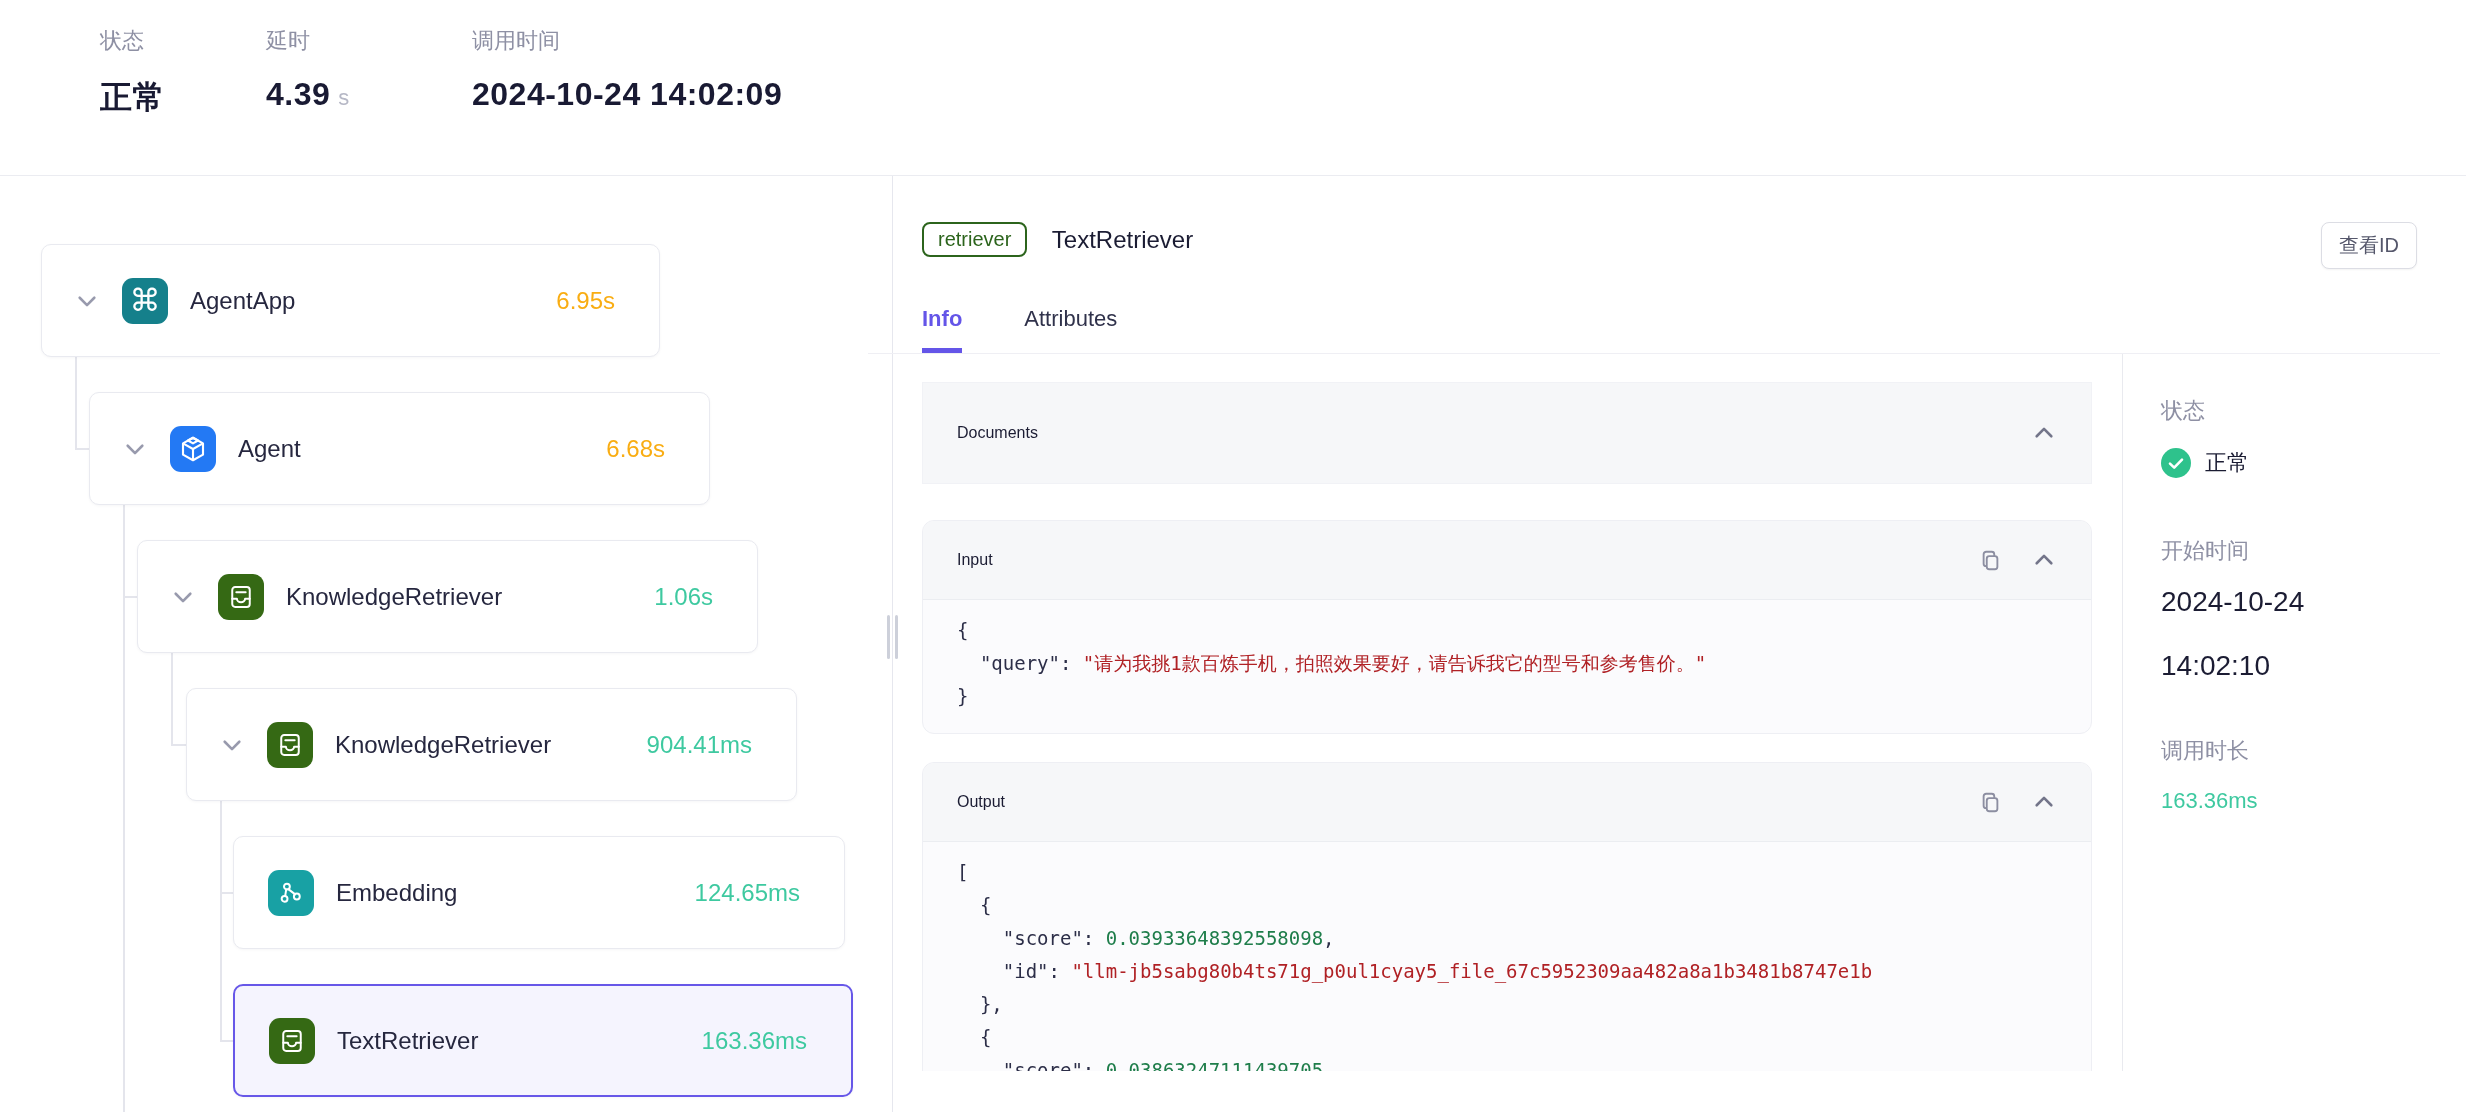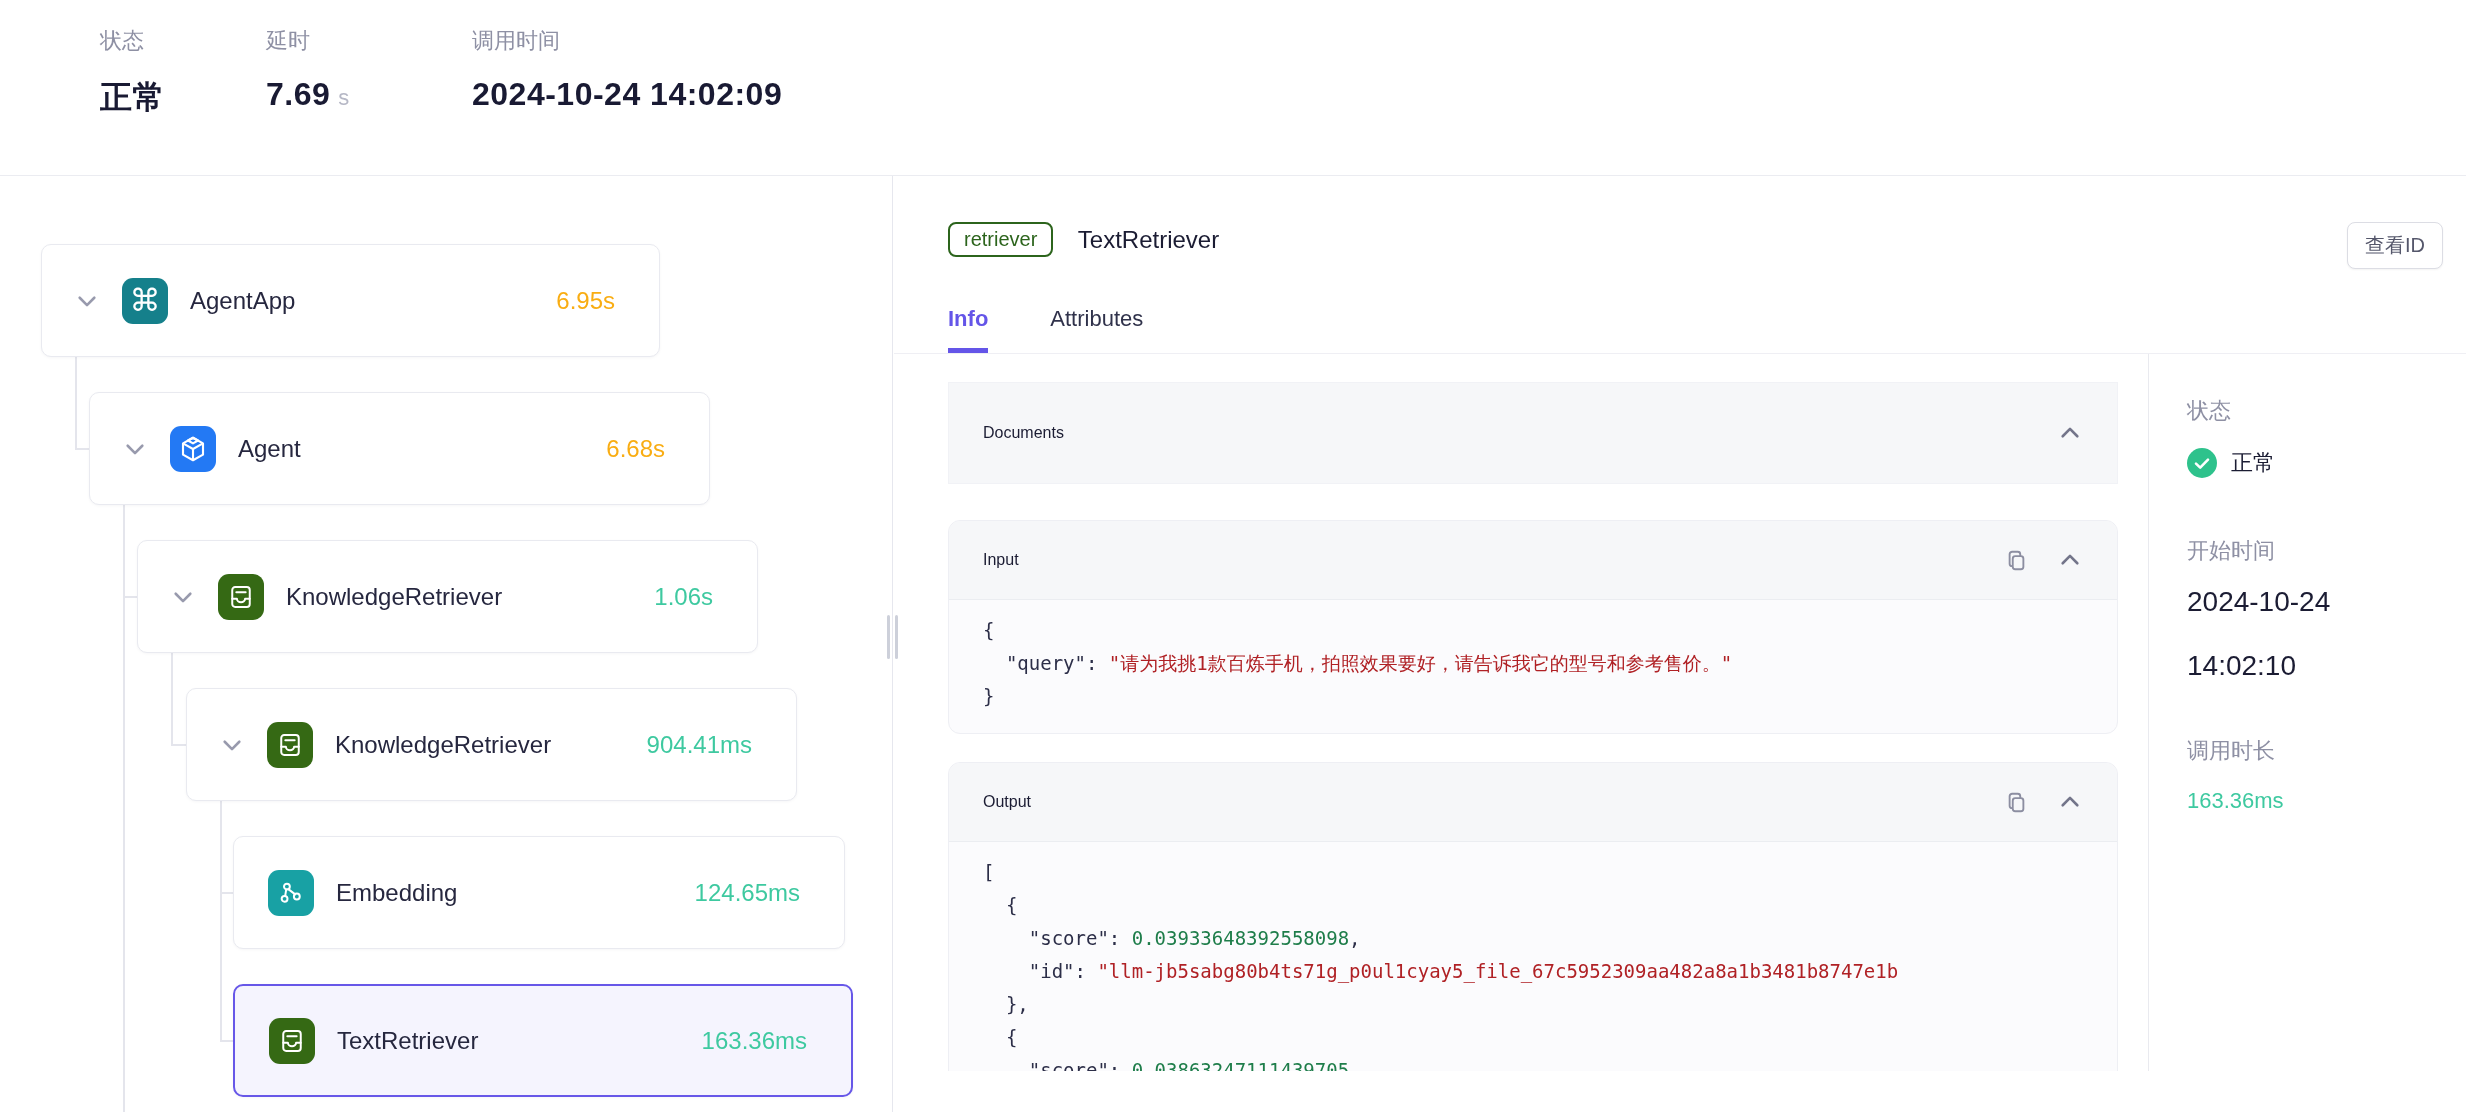--- a/index.html
+++ b/index.html
@@ -33,21 +33,21 @@
   .bg-green{background:#356914}.bg-cyan{background:#18a1a4}
   .cmd-glyph{color:#fff;font-size:31px;line-height:1;font-weight:400;}
   .nname{margin-left:22px;font-size:24px;color:#26273f;font-weight:500;white-space:nowrap;}
   .ndur{margin-left:auto;margin-right:44px;font-size:24px;font-weight:500;white-space:nowrap;}
   .dur-amber{color:#f9ad13}.dur-green{color:#3ec9a0}
   .resize-handle{position:absolute;left:884px;top:615px;width:16px;height:44px;z-index:2;
         display:flex;gap:5px;align-items:stretch;justify-content:center;cursor:col-resize;}
   .resize-handle i{width:3px;background:#cdd0da;border-radius:2px;}
 
   
-  .detail{position:absolute;left:894px;top:176px;width:1572px;height:936px;overflow:hidden;}
+  .detail{position:absolute;left:868px;top:176px;width:1572px;height:936px;overflow:hidden;}
   .dhead{position:relative;padding:46px 0 0 54px;height:56px;}
   .badge{display:inline-block;font-size:20px;color:#2c641c;border:2px solid #2c641c;
          border-radius:8px;padding:4px 14px;font-weight:500;vertical-align:middle;background:#fff;}
   .dtitle{margin-left:20px;font-size:24px;color:#1b1c33;font-weight:500;vertical-align:middle;}
   .view-id{position:absolute;right:23px;top:46px;font-size:20px;color:#55576b;
            font-family:"Liberation Sans",sans-serif;background:#fff;border:1px solid #dcdde4;
            border-radius:8px;padding:9px 17px;box-shadow:0 1px 2px rgba(0,0,0,.05);cursor:pointer;}
   .tabs-row{display:flex;gap:62px;padding-left:54px;margin-top:28px;box-sizing:border-box;
             border-bottom:1px solid #efeff4;}
   .tab{font-size:22px;color:#30324b;padding-bottom:16px;border-bottom:5px solid transparent;cursor:pointer;}
@@ -84,21 +84,21 @@
 
 <div class="app">
 
   <header class="top">
     <div class="kv kv-status">
       <div class="kv-label">状态</div>
       <div class="kv-value">正常</div>
     </div>
     <div class="kv kv-latency">
       <div class="kv-label">延时</div>
-      <div class="kv-value"><span>7.69</span><span class="kv-unit">s</span></div>
+      <div class="kv-value"><span>4.39</span><span class="kv-unit">s</span></div>
     </div>
     <div class="kv">
       <div class="kv-label">调用时间</div>
       <div class="kv-value">2024-10-24 14:02:09</div>
     </div>
   </header>
 
   <aside class="tree">
     <div class="vln" style="left:123px;top:329px;height:607px"></div>
     <div class="elb" style="left:75px;top:181px;width:14px;height:91px"></div>

